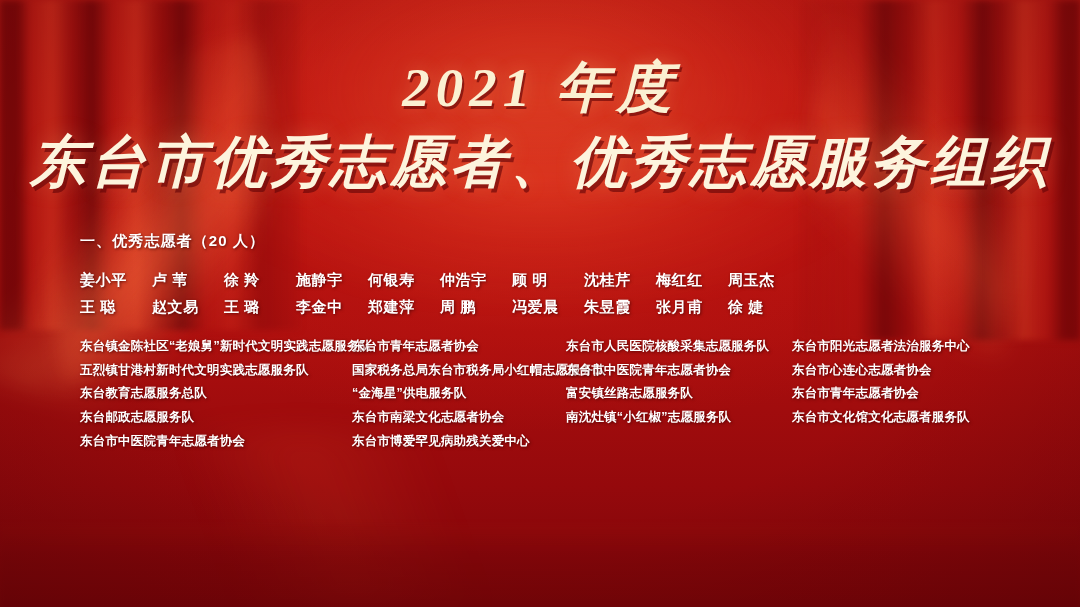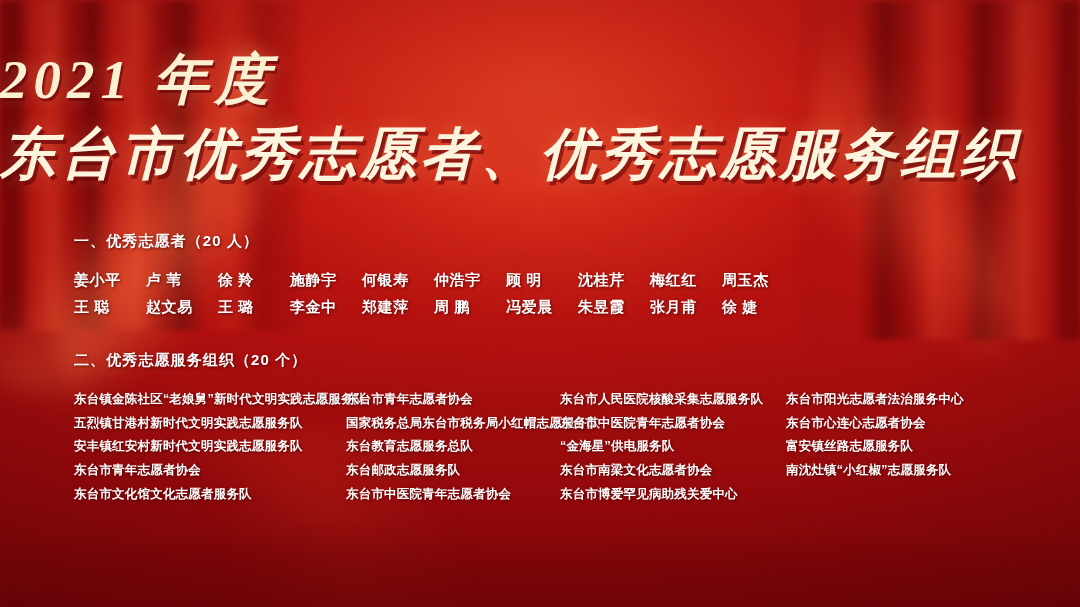--- a/index.html
+++ b/index.html
@@ -101,22 +101,22 @@
     position: absolute;
     left: 120px; top: 430px;
     width: 420px; height: 180px;
     background: linear-gradient(70deg, rgba(255,110,60,0.0) 25%, rgba(240,80,40,0.14) 50%, rgba(160,12,12,0.0) 76%);
     filter: blur(14px);
   }
 
   
   .title-block {
     position: absolute;
-    left: 0; right: 0; top: 52px;
-    text-align: left;
+    left: 0; right: 0; top: 60px;
+    text-align: center;
   }
   .title-year {
     font-family: "Liberation Serif", "DejaVu Serif", serif;
     font-size: 55px;
     line-height: 1;
     font-weight: 700;
     font-style: italic;
     letter-spacing: 6px;
     color: #fbf0d2;
     text-shadow:
@@ -134,21 +134,21 @@
     color: #fdf4dd;
     white-space: nowrap;
     text-shadow:
       3px 4px 0 rgba(100,3,6,0.62),
       0 0 22px rgba(255,205,135,0.28);
   }
 
   
   .content {
     position: absolute;
-    left: 74px;
+    left: 80px;
     right: 56px;
     top: 232px;
   }
   .section-head {
     color: #ffffff;
     font-size: 15px;
     font-weight: 700;
     letter-spacing: 1.1px;
     text-shadow: 1px 1px 3px rgba(70,0,3,0.75);
     white-space: nowrap;
@@ -235,34 +235,32 @@
         <div class="name">李金中</div>
         <div class="name">郑建萍</div>
         <div class="name">周 鹏</div>
         <div class="name">冯爱晨</div>
         <div class="name">朱昱霞</div>
         <div class="name">张月甫</div>
         <div class="name">徐 婕</div>
       </div>
     </div>
 
-    <div class="section-head second">二、优秀志愿服务组织（20 个）</div>
 
     <div class="orgs">
       <div class="org">东台镇金陈社区“老娘舅”新时代文明实践志愿服务队</div>
       <div class="org">东台市青年志愿者协会</div>
       <div class="org">东台市人民医院核酸采集志愿服务队</div>
       <div class="org">东台市阳光志愿者法治服务中心</div>
 
       <div class="org">五烈镇甘港村新时代文明实践志愿服务队</div>
       <div class="org">国家税务总局东台市税务局小红帽志愿服务队</div>
       <div class="org">东台市中医院青年志愿者协会</div>
       <div class="org">东台市心连心志愿者协会</div>
 
-      <div class="org">安丰镇红安村新时代文明实践志愿服务队</div>
       <div class="org">东台教育志愿服务总队</div>
       <div class="org">“金海星”供电服务队</div>
 
       <div class="org">富安镇丝路志愿服务队</div>
       <div class="org">东台市青年志愿者协会</div>
       <div class="org">东台邮政志愿服务队</div>
       <div class="org">东台市南梁文化志愿者协会</div>
 
       <div class="org">南沈灶镇“小红椒”志愿服务队</div>
       <div class="org">东台市文化馆文化志愿者服务队</div>

